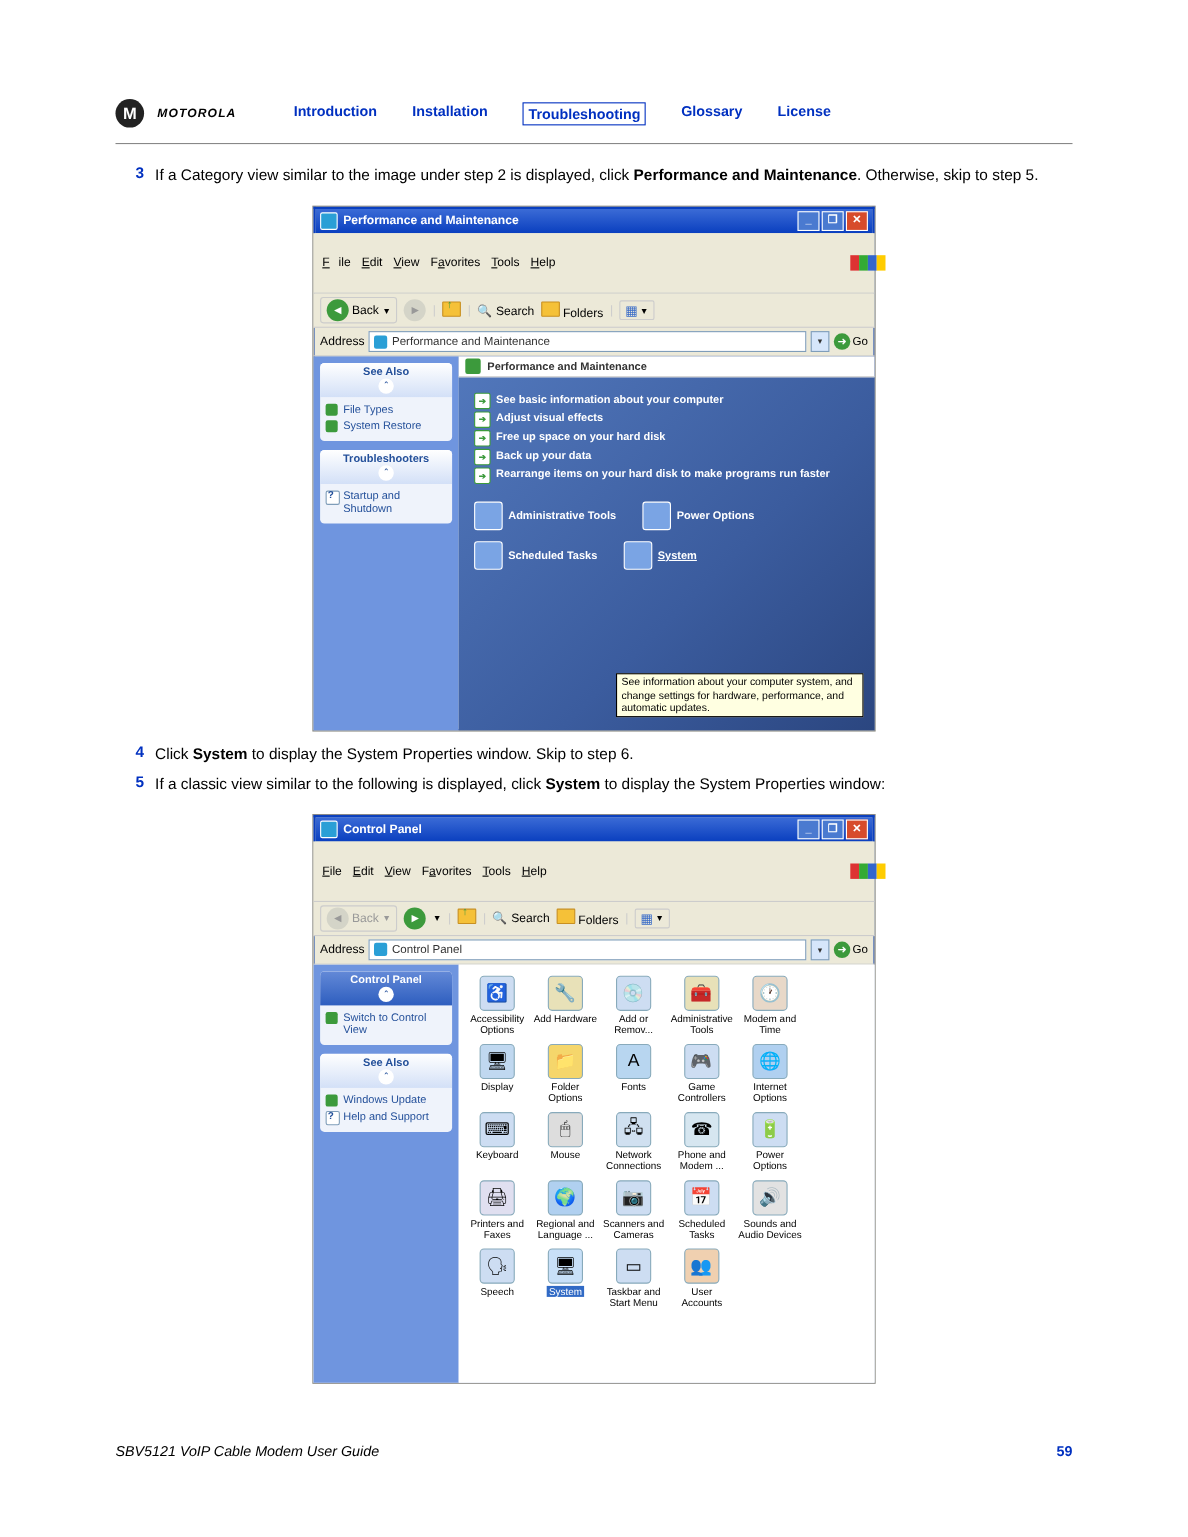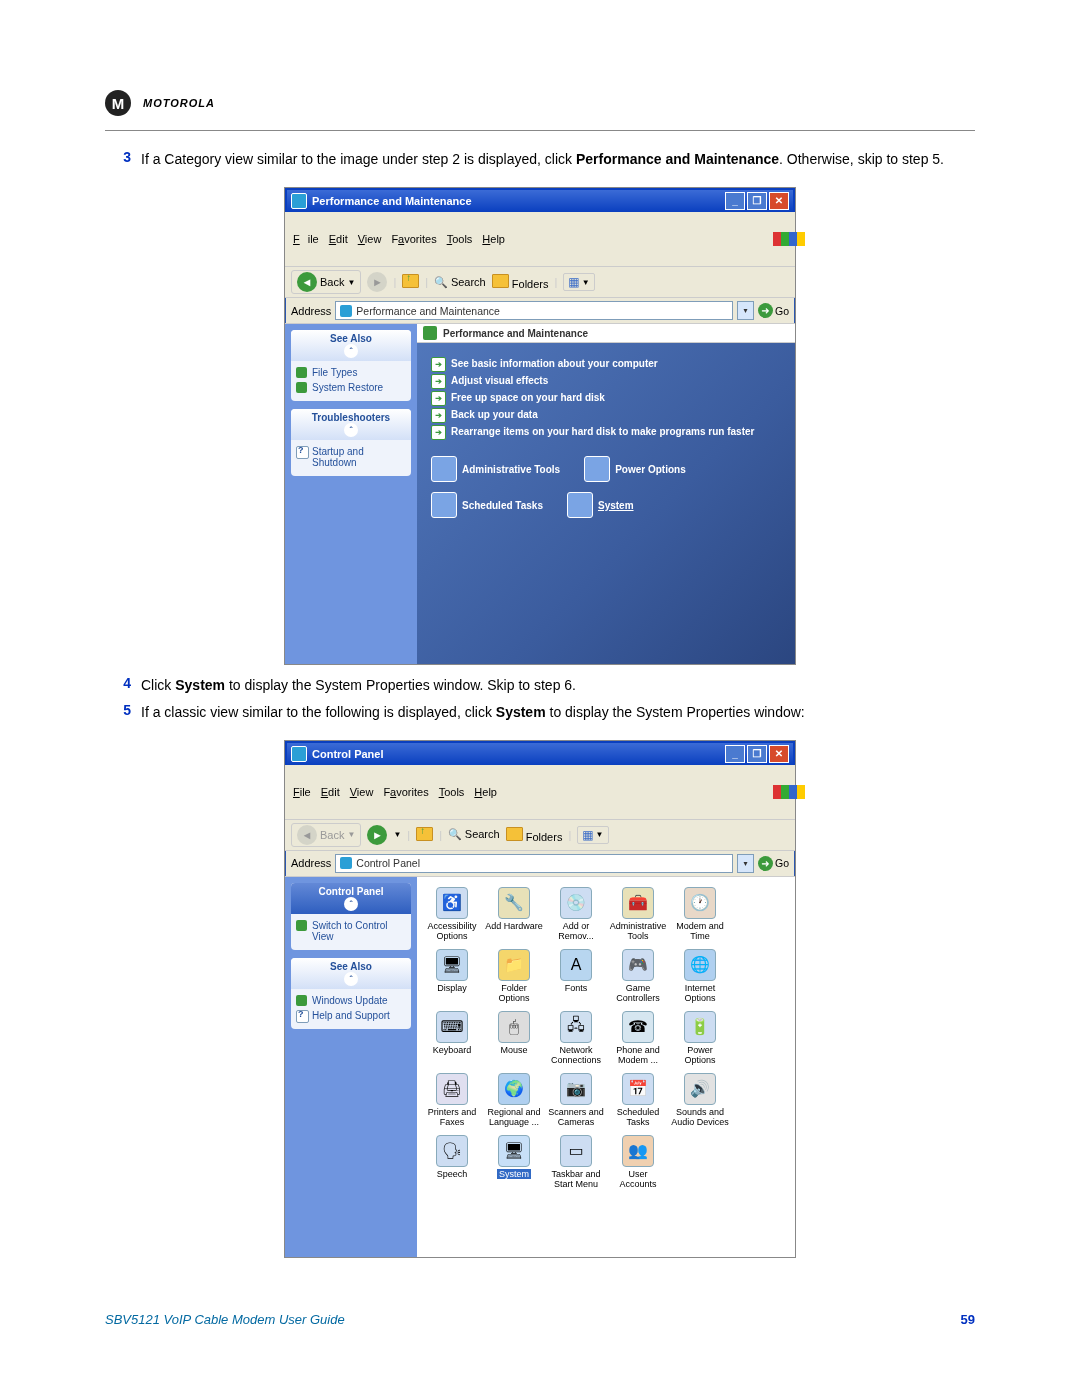--- a/index.html
+++ b/index.html
@@ -82,30 +82,37 @@
   .ic-prn{background:#e0dff0!important;}
   .ic-snd{background:#e2e2e2!important;}
   .ic-users{background:#f0d0b0!important;}
   .ic-sys{background:#c8e0f8!important;}
   .ic-cal{background:#e8d8c8!important;}
   .ic-disp{background:#c0d8f0!important;}
 
   .sidecol2{width:120px;background:#6f95df;padding:6px;display:flex;flex-direction:column;gap:8px;}
 
   .footer{position:absolute;bottom:70px;left:105px;right:105px;display:flex;justify-content:space-between;font-size:13px;}
-  .footer .ftitle{font-style:italic;color:#0369a1;}
+  .footer .ftitle{font-style:italic;color:#000000;}
   .footer .fpage{color:#0030c0;font-weight:bold;}
 </style>
 </head>
 <body>
 
 <div class="page">
   <div class="hdr">
     <div class="logo-circ">M</div>
     <div class="logo-text">MOTOROLA</div>
+    <div class="navlinks">
+      <a>Introduction</a>
+      <a>Installation</a>
+      <a class="active">Troubleshooting</a>
+      <a>Glossary</a>
+      <a>License</a>
+    </div>
   </div>
   <div class="rule"></div>
 
   <div class="step">
     <div class="stepnum">3</div>
     <div class="steptxt">
       <span>If a Category view similar to the image under step 2 is displayed, click </span><b>Performance and Maintenance</b><span>. Otherwise, skip to step 5.</span>
     </div>
   </div>
 
@@ -214,20 +221,21 @@
             <div class="cpicon">
                 <span class="icn"></span>
                 <span class="lbl">Scheduled Tasks</span>
               </div>
             <div class="cpicon sel">
                 <span class="icn"></span>
                 <span class="lbl">System</span>
               </div>
           </div>
         </div>
+        <div class="tooltip">See information about your computer system, and change settings for hardware, performance, and automatic updates.</div>
       </div>
     </div>
   </div>
 
   <div class="step">
     <div class="stepnum">4</div>
     <div class="steptxt"><span>Click </span><b>System</b><span> to display the System Properties window. Skip to step 6.</span></div>
   </div>
 
   <div class="step">

